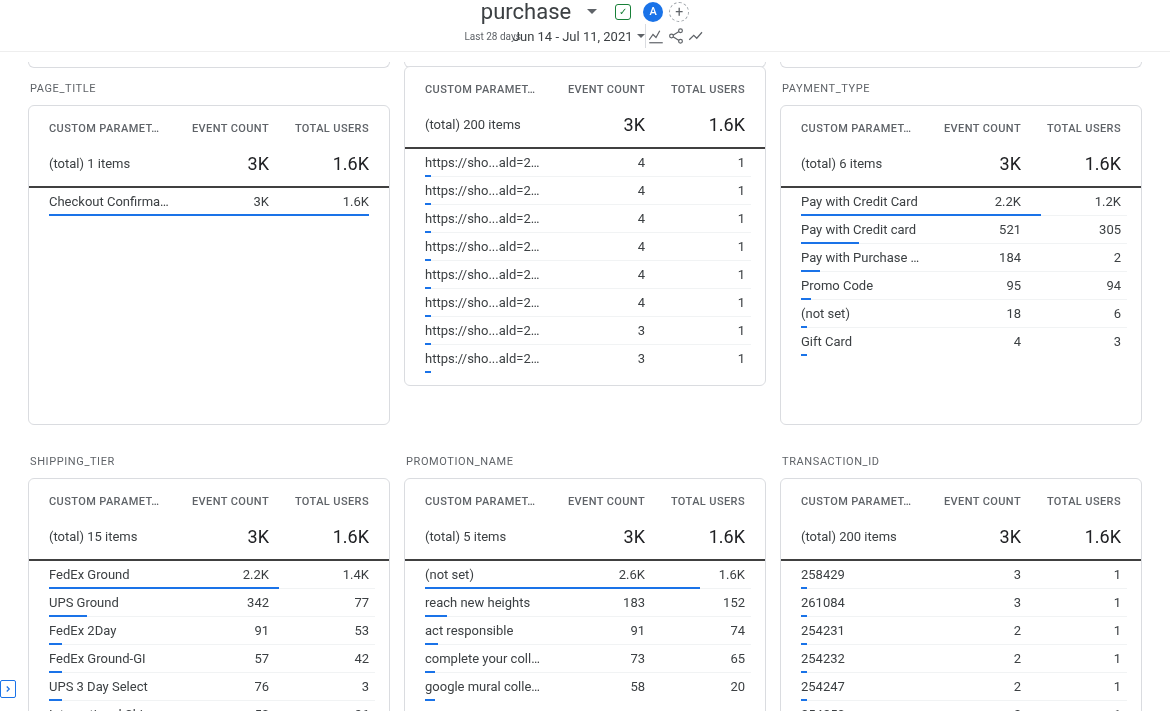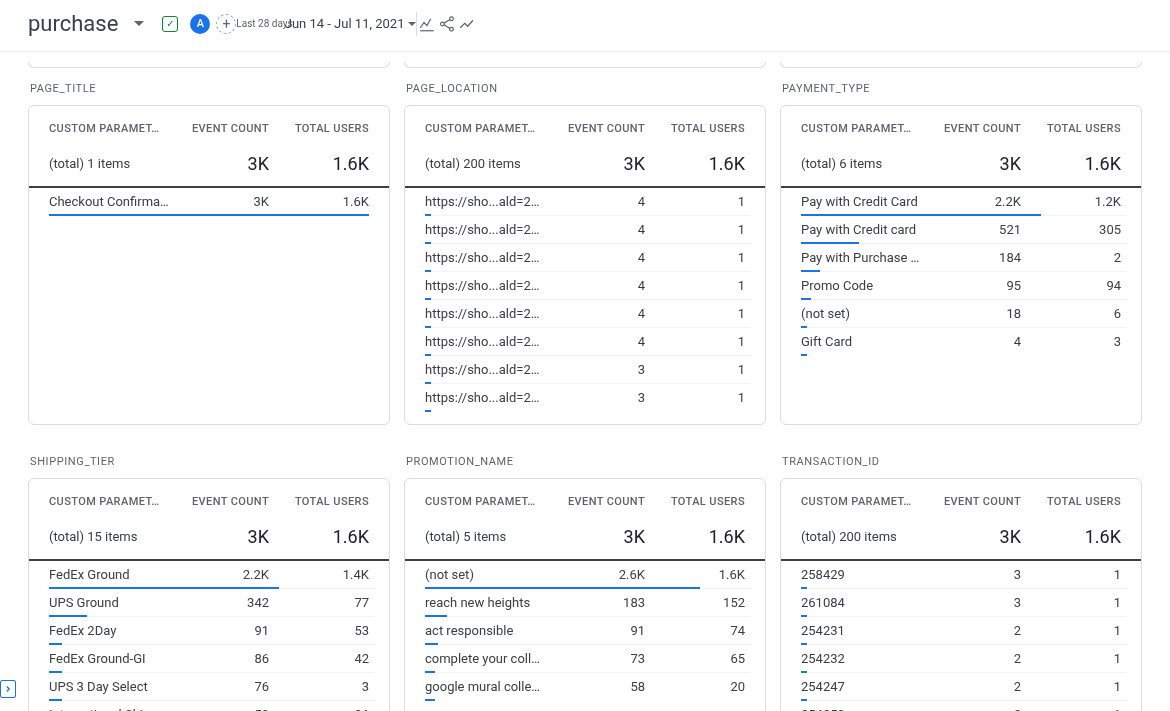--- a/index.html
+++ b/index.html
@@ -7,24 +7,25 @@
     font-family: Roboto, "Helvetica Neue", Arial, sans-serif;
     background: #fff;
     color: #202124;
     font-size: 13px;
     width: 1170px;
     overflow: hidden;
   }
   .header {
     display: flex;
     align-items: center;
-    justify-content: flex-start;
+    justify-content: center;
     padding: 8px 28px 12px 28px;
     border-bottom: 1px solid #eee;
     height: 52px;
+    flex-direction: column;
   }
   .header-left { display: flex; align-items: center; gap: 12px; }
   .page-title {
     font-size: 22px;
     font-weight: 400;
     color: #3c4043;
     margin-right: 4px;
   }
   .chevron-down {
     width: 0; height: 0;
@@ -233,21 +234,20 @@
               <div class="c1">Checkout Confirmation</div>
               <div class="c2">3K</div>
               <div class="c3">1.6K</div>
               <div class="bar-under" style="left: 0px; width: 320px; position: absolute; bottom: -1px;"></div>
             </div>
           </div>
         </div>
       </div>
       <div class="card-wrap">
         <div class="ghost-card-top"></div>
-        <div class="card-label">PAGE_LOCATION</div>
         <div class="card">
           <div class="thead">
             <div class="c1">CUSTOM PARAMET…</div>
             <div class="c2">EVENT COUNT</div>
             <div class="c3">TOTAL USERS</div>
           </div>
           <div class="total-row">
             <div class="c1">(total) 200 items</div>
             <div class="c2">3K</div>
             <div class="c3">1.6K</div>
@@ -385,21 +385,21 @@
               <div class="bar-under" style="left: 0px; width: 38.4px; position: absolute; bottom: -1px;"></div>
             </div>
             <div class="row rel-row">
               <div class="c1">FedEx 2Day</div>
               <div class="c2">91</div>
               <div class="c3">53</div>
               <div class="bar-under" style="left: 0px; width: 12.8px; position: absolute; bottom: -1px;"></div>
             </div>
             <div class="row rel-row">
               <div class="c1">FedEx Ground-GI</div>
-              <div class="c2">86</div>
+              <div class="c2">57</div>
               <div class="c3">42</div>
               <div class="bar-under" style="left: 0px; width: 12.8px; position: absolute; bottom: -1px;"></div>
             </div>
             <div class="row rel-row">
               <div class="c1">UPS 3 Day Select</div>
               <div class="c2">76</div>
               <div class="c3">3</div>
               <div class="bar-under" style="left: 0px; width: 12.8px; position: absolute; bottom: -1px;"></div>
             </div>
             <div class="row rel-row">

